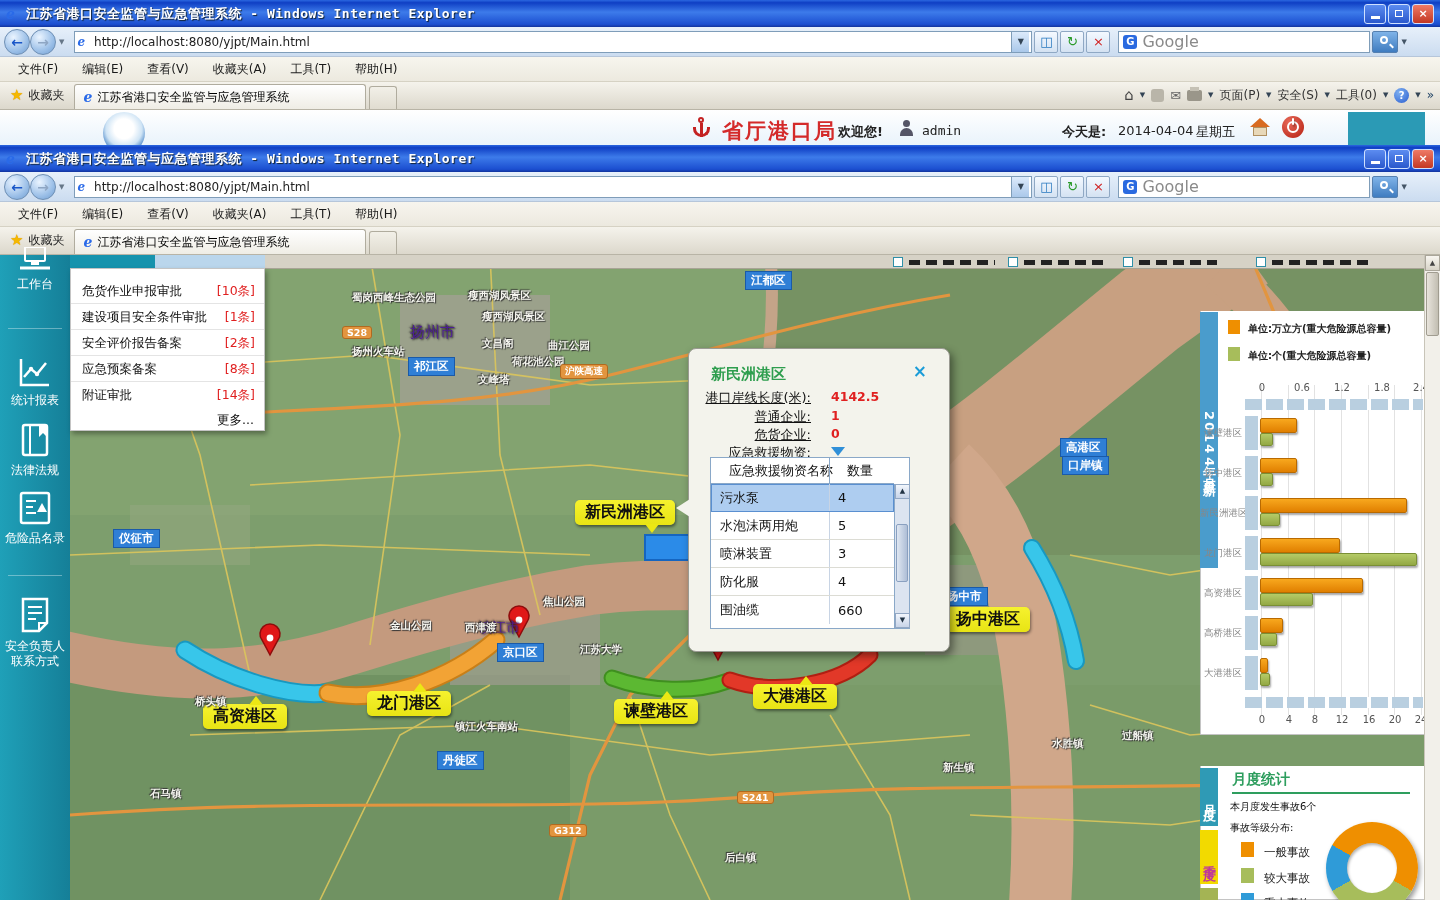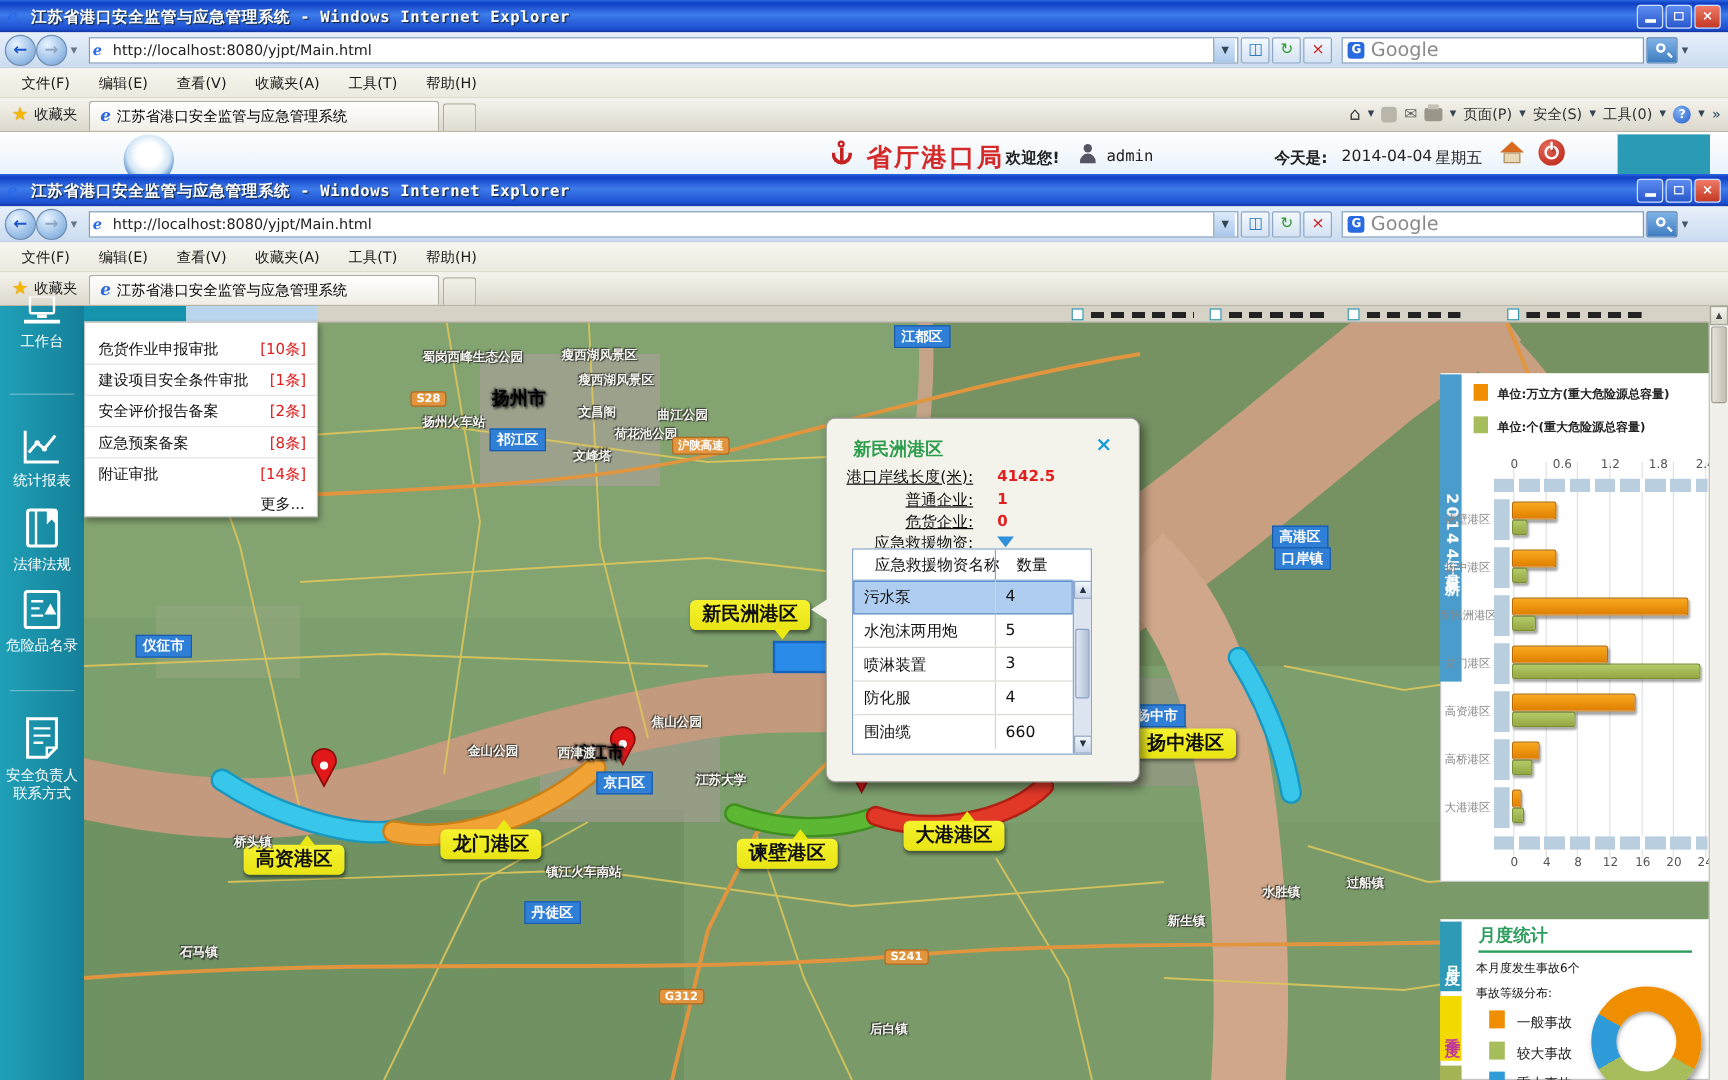--- a/index.html
+++ b/index.html
@@ -77,21 +77,21 @@
 .quickmenu{left:70px;top:268px;width:195px;height:163px;background:#fff;border:1px solid #c4c4c4;box-shadow:2px 3px 5px rgba(0,0,0,.35)}
 .qmrow{position:absolute;left:0;width:193px;height:25px;border-bottom:1px solid #e4e4e4;display:flex;align-items:center}
 .qmrow .l{font-size:12.5px;color:#111;margin-left:11px}
 .qmrow .c{font-size:12.5px;color:#e02020;margin-left:auto;margin-right:9px}
 .qmmore{position:absolute;right:10px;font-size:12.5px;color:#111}
 
 
 .mapwrap{left:70px;top:255px;width:1355px;height:645px;overflow:hidden;background:#7f9f6f}
 .maplabel-port{position:absolute;background:linear-gradient(180deg,#f6f22e,#e8e414);border-radius:5px;padding:2px 10px;font-size:16px;font-weight:bold;color:#101010;box-shadow:1px 2px 3px rgba(0,0,0,.45);white-space:nowrap}
 .maplabel-dist{position:absolute;background:#2f7fd6;border:1px solid #1a5aa8;color:#fff;font-size:11.5px;font-weight:bold;padding:1px 5px;white-space:nowrap}
-.maplabel-city{position:absolute;color:#000000;font-weight:bold;text-shadow:1px 1px 2px #222,-1px -1px 2px #222;white-space:nowrap}
+.maplabel-city{position:absolute;color:#4c1d95;font-weight:normal;text-shadow:1px 1px 2px #222,-1px -1px 2px #222;white-space:nowrap}
 .maplabel-poi{position:absolute;color:#f4f4ee;font-size:10.5px;font-weight:bold;text-shadow:1px 1px 1px #333,-1px -1px 1px #333;white-space:nowrap}
 .maplabel-road{position:absolute;background:#e2953f;border:1px solid #b06a20;color:#fff;font-size:9.5px;font-weight:bold;padding:0 4px;border-radius:3px;white-space:nowrap}
 .tail-dn{position:absolute;left:70%;bottom:-8px;border-left:7px solid transparent;border-right:7px solid transparent;border-top:9px solid #ece814}
 .tail-up{position:absolute;left:55%;top:-8px;border-left:7px solid transparent;border-right:7px solid transparent;border-bottom:9px solid #ece814}
 
 
 .maptoolbar{left:265px;top:255px;width:1160px;height:14px;background:#d6d2c6;border-bottom:1px solid #a8a496}
 .chk{position:absolute;top:2px;width:10px;height:10px;background:#fff;border:1px solid #2e8fa8}
 .chkdash{position:absolute;top:5px;height:5px;background:repeating-linear-gradient(90deg,#222 0 11px,transparent 11px 17px)}
 
@@ -390,21 +390,21 @@
     <div class="maplabel-poi" style="left:408px;top:118px">文峰塔</div>
     <div class="maplabel-poi" style="left:320px;top:364px">金山公园</div>
     <div class="maplabel-poi" style="left:395px;top:366px">西津渡</div>
     <div class="maplabel-poi" style="left:473px;top:340px">焦山公园</div>
     <div class="maplabel-poi" style="left:510px;top:388px">江苏大学</div>
     <div class="maplabel-poi" style="left:385px;top:465px">镇江火车南站</div>
     <div class="maplabel-poi" style="left:125px;top:440px">桥头镇</div>
     <div class="maplabel-poi" style="left:80px;top:532px">石马镇</div>
     <div class="maplabel-poi" style="left:982px;top:482px">水胜镇</div>
     <div class="maplabel-poi" style="left:1052px;top:474px">过船镇</div>
-    <div class="maplabel-poi" style="left:903px;top:506px">新生镇</div>
+    <div class="maplabel-poi" style="left:873px;top:506px">新生镇</div>
     <div class="maplabel-poi" style="left:655px;top:596px">后白镇</div>
 
     
     <div class="maplabel-road" style="left:490px;top:109px">沪陕高速</div>
     <div class="maplabel-road" style="left:479px;top:569px">G312</div>
     <div class="maplabel-road" style="left:667px;top:536px">S241</div>
     <div class="maplabel-road" style="left:272px;top:71px">S28</div>
   </div>
 
   <div class="abs maptoolbar">

